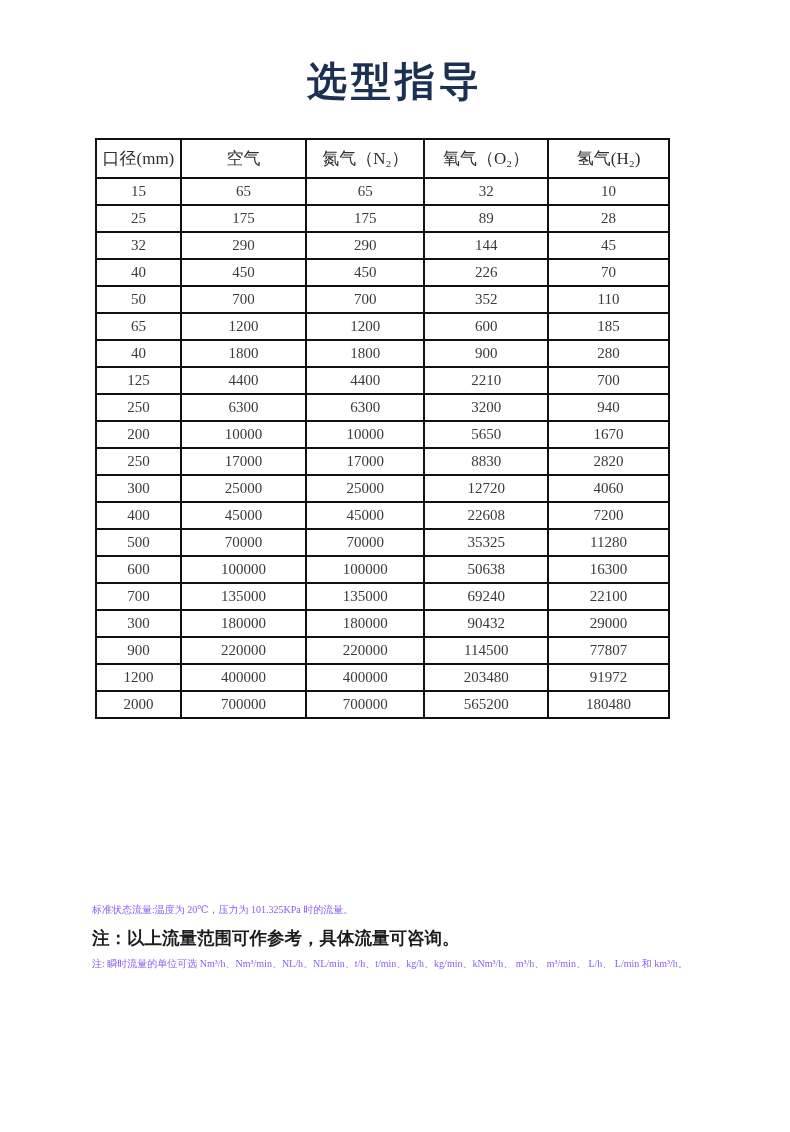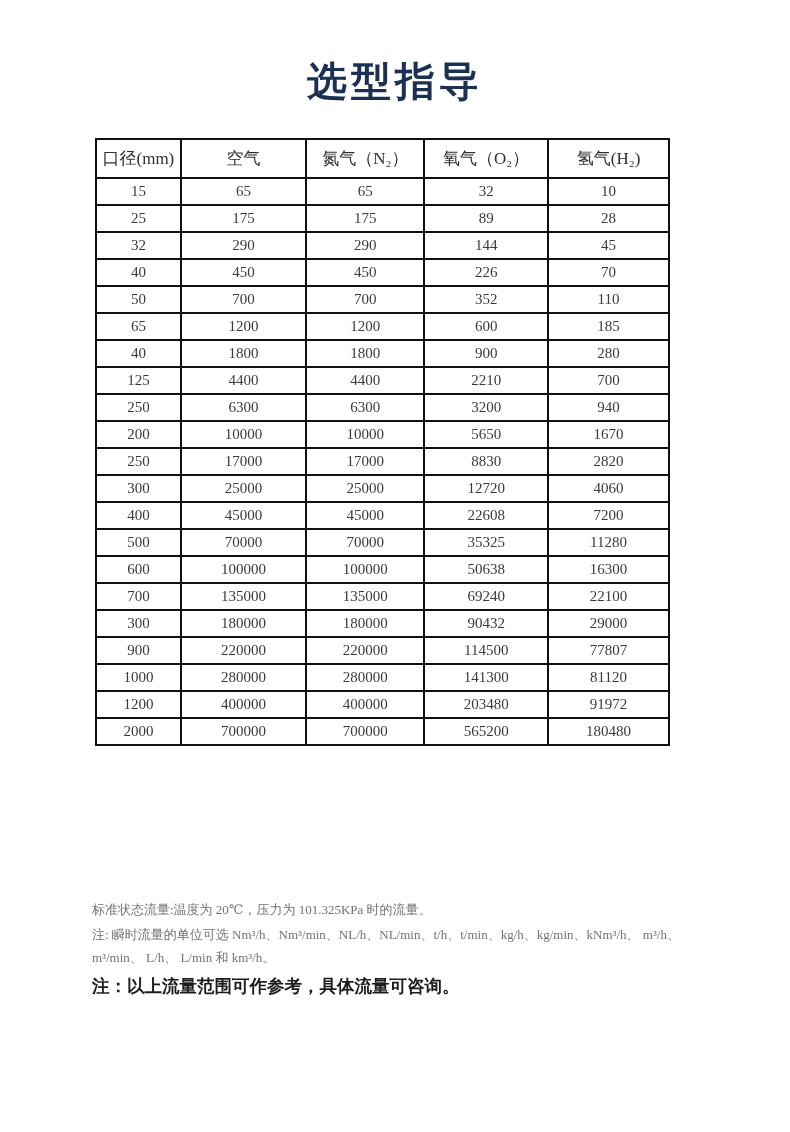--- a/index.html
+++ b/index.html
@@ -54,23 +54,23 @@
     height: 25px;
     font-size: 15px;
   }
   .notes {
     position: absolute;
     left: 92px;
     top: 898px;
     width: 618px;
   }
   .note {
-    font-size: 13px;
+    font-size: 10px;
     line-height: 23px;
-    color: #737373;
+    color: #8b5cf6;
     margin: 0 0 2px 0;
   }
   .note-bold {
     margin-top: 6px;
     font-family: "Liberation Sans", "DejaVu Sans", sans-serif;
     font-weight: bold;
     font-size: 17.5px;
     color: #1c1c1c;
   }
 </style>
@@ -218,41 +218,34 @@
           <td>29000</td>
         </tr>
         <tr>
           <td>900</td>
           <td>220000</td>
           <td>220000</td>
           <td>114500</td>
           <td>77807</td>
         </tr>
         <tr>
-          <td>1000</td>
-          <td>280000</td>
-          <td>280000</td>
-          <td>141300</td>
-          <td>81120</td>
-        </tr>
-        <tr>
           <td>1200</td>
           <td>400000</td>
           <td>400000</td>
           <td>203480</td>
           <td>91972</td>
         </tr>
         <tr>
           <td>2000</td>
           <td>700000</td>
           <td>700000</td>
           <td>565200</td>
           <td>180480</td>
         </tr>
       </tbody>
   </table>
 </div>
 
 <div class="notes">
   <p class="note">标准状态流量:温度为 20℃，压力为 101.325KPa 时的流量。</p>
+  <p class="note note-bold">注：以上流量范围可作参考，具体流量可咨询。</p>
   <p class="note">注: 瞬时流量的单位可选 Nm³/h、Nm³/min、NL/h、NL/min、t/h、t/min、kg/h、kg/min、kNm³/h、 m³/h、 m³/min、 L/h、 L/min 和 km³/h。</p>
-  <p class="note note-bold">注：以上流量范围可作参考，具体流量可咨询。</p>
 </div>
 
 </body></html>

